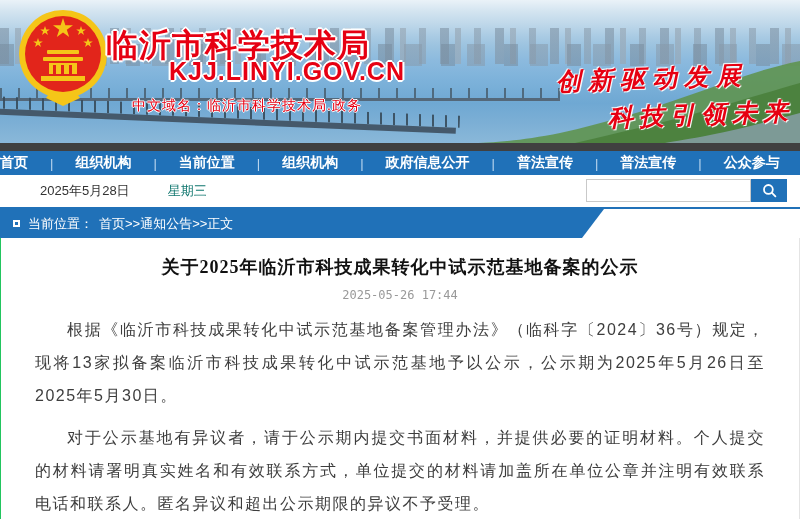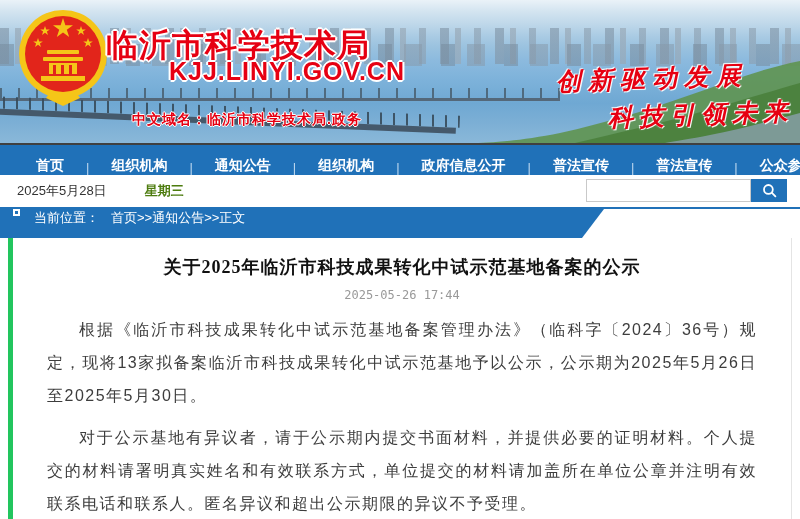--- a/index.html
+++ b/index.html
@@ -40,62 +40,62 @@
 
   .site-title { position:absolute; left:106px; top:24px; width:340px;
     font-size:32px; font-weight:bold; letter-spacing:1px; color:#e60012;
     font-family:Liberation Serif, serif;
     text-shadow:-2px 0 0 #fff,2px 0 0 #fff,0 -2px 0 #fff,0 2px 0 #fff,
                 -1px -1px 0 #fff,1px 1px 0 #fff,1px -1px 0 #fff,-1px 1px 0 #fff; white-space:nowrap; }
   .site-url { position:absolute; left:155px; top:57px; font-size:25px; font-weight:bold;
     letter-spacing:1px; color:#e60012;
     text-shadow:-2px 0 0 #fff,2px 0 0 #fff,0 -2px 0 #fff,0 2px 0 #fff,
                 1px 1px 0 #fff,-1px -1px 0 #fff; white-space:nowrap;padding-left:14px; }
-  .cn-domain { position:absolute; left:112px; top:111px; font-size:14px; font-weight:bold;
+  .cn-domain { position:absolute; left:112px; top:97px; font-size:14px; font-weight:normal;
     color:#e60012; letter-spacing:1px;
     text-shadow:-1px 0 0 #fff,1px 0 0 #fff,0 -1px 0 #fff,0 1px 0 #fff; white-space:nowrap;padding-left:20px; }
   .slogan1 { position:absolute; left:556px; top:62px; font-size:25px; font-weight:bold;
     color:#e60012; letter-spacing:7px; transform:rotate(-2deg); font-style:italic;
     font-family:"Liberation Serif", serif;
     text-shadow:0 0 2px #fff,1px 1px 0 rgba(255,255,255,.9),-1px -1px 0 rgba(255,255,255,.9); white-space:nowrap; }
   .slogan2 { position:absolute; left:608px; top:98px; font-size:25px; font-weight:bold;
     color:#e60012; letter-spacing:6px; transform:rotate(-2deg); font-style:italic;
     font-family:"Liberation Serif", serif;
     text-shadow:0 0 2px #fff,1px 1px 0 rgba(255,255,255,.9),-1px -1px 0 rgba(255,255,255,.9); white-space:nowrap; }
 
   
-  .mainnav { height:32px; background:#2071b8; border-top:2px solid #404040;
-    display:flex; align-items:flex-end; padding-left:36px; }
+  .mainnav { height:32px; background:#2071b8; border-top:8px solid #404040;
+    display:flex; align-items:center; }
   .nav-item { color:#fff; font-size:14px; font-weight:bold; cursor:pointer; white-space:nowrap; }
   .nav-sep { color:#bcd7ef; margin:0 22px; font-size:13px; }
 
   
   .datebar { height:32px; background:#fff; display:flex; align-items:center; position:relative; }
-  .date-text { margin-left:17px; font-size:13px; color:#333; }
-  .weekday-text { margin-left:38px; font-size:13px; color:#4d7c0f;font-weight:bold; }
+  .date-text { margin-left:40px; font-size:13px; color:#333; }
+  .weekday-text { margin-left:38px; font-size:13px; color:#0f766e; }
   .search-wrap { position:absolute; right:13px; top:4px; display:flex; align-items:center; }
   .search-input { width:165px; height:23px; border:1px solid #c9c9c9; background:#fff;
     outline:none; font-size:12px; padding:0 6px; }
   .search-btn { width:36px; height:23px; background:#2071b8; border:none; cursor:pointer;
     display:flex; align-items:center; justify-content:center; }
 
   
   .breadcrumb-row { position:relative; height:31px; background:#fff; }
   .crumb-topline { height:2px; background:#2071b8; }
   .crumb-bar { width:604px; height:29px; background:#2071b8;
     clip-path:polygon(0 0,100% 0,calc(100% - 22px) 100%,0 100%);
-    display:flex; padding-left:13px;gap:6px; }
+    display:flex; align-items:center; padding-left:13px; }
   .crumb-icon { width:7px; height:7px; background:#fff; margin-right:8px; position:relative; }
   .crumb-icon::after { content:""; position:absolute; left:2px; top:2px; width:3px; height:3px;
     background:#2071b8; }
   .crumb-text { color:#fff; font-size:13px; }
   .crumb-path { color:#fff; font-size:13px; margin-left:6px; }
 
   
-  .content { margin:0 8px; background:#fff; border-left:5px solid #22c55e;
+  .content { margin:0 0; background:#fff; border-left:1px solid #22c55e;
     border-right:1px solid #e4e4e4; height:281px; padding:17px 34px 10px; }
   .article-title { text-align:center; font-size:18px; font-weight:bold; color:#111;
     font-family:"Liberation Serif", serif; letter-spacing:1px; }
   .article-time { text-align:center; font-size:12px; color:#999; margin-top:9px;
     font-family:"DejaVu Sans Mono", monospace; }
   .article-body { margin-top:12px; }
   .article-body p { font-size:16px; color:#3d3d3d; line-height:2.06; letter-spacing:1.5px;
     text-indent:2em; text-align:justify; font-family:Liberation Sans, sans-serif; margin-bottom:9px; }
 </style>
 </head>
@@ -139,21 +139,21 @@
     <div class="cn-domain">中文域名：临沂市科学技术局.政务</div>
     <div class="slogan1">创新驱动发展</div>
     <div class="slogan2">科技引领未来</div>
   </div>
 
   <div class="mainnav">
     <span class="nav-item">首页</span>
     <span class="nav-sep">|</span>
     <span class="nav-item">组织机构</span>
     <span class="nav-sep">|</span>
-    <span class="nav-item">通知公告</span>
+    <span class="nav-item">当前位置</span>
     <span class="nav-sep">|</span>
     <span class="nav-item">组织机构</span>
     <span class="nav-sep">|</span>
     <span class="nav-item">政府信息公开</span>
     <span class="nav-sep">|</span>
     <span class="nav-item">普法宣传</span>
     <span class="nav-sep">|</span>
     <span class="nav-item">普法宣传</span>
     <span class="nav-sep">|</span>
     <span class="nav-item">公众参与</span>

